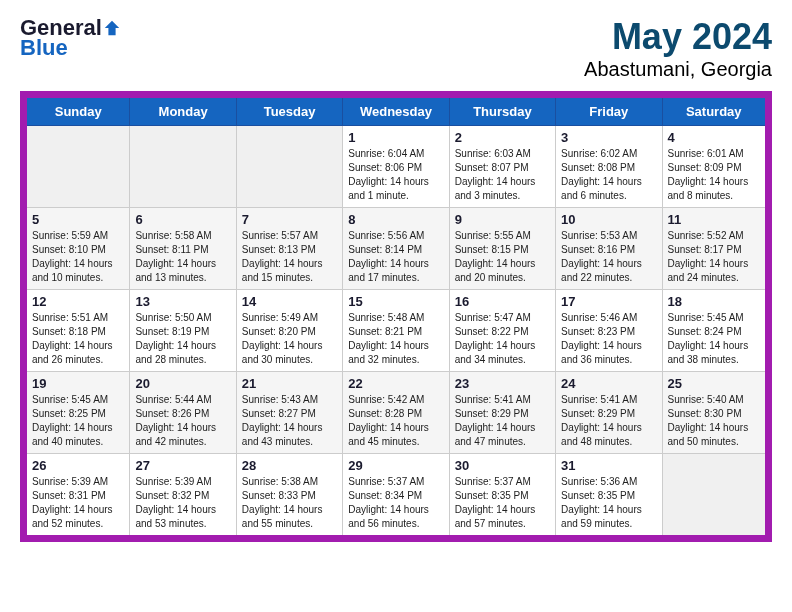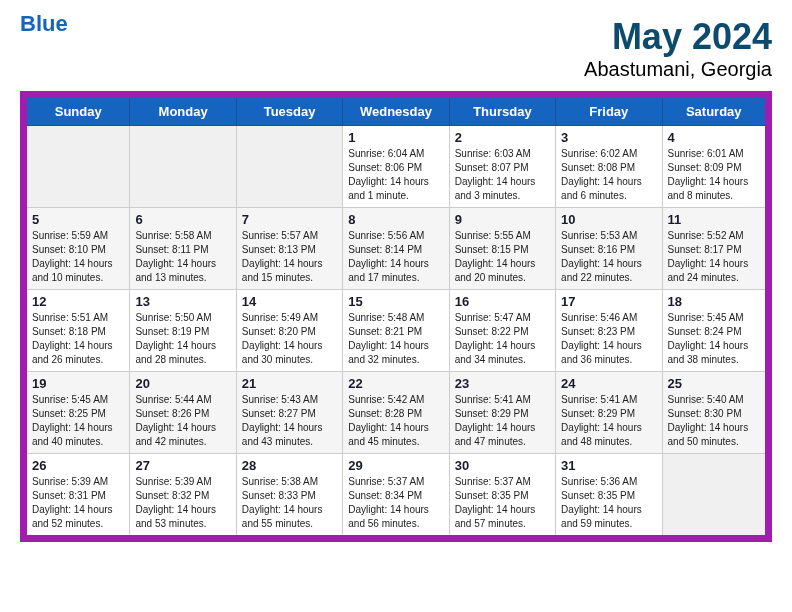--- a/index.html
+++ b/index.html
@@ -91,20 +91,26 @@
       background: #f0f0f0 !important;
     }
   </style>
 </head>
 <body>
 
 <div class="page">
   <div class="header">
     <div class="logo">
       <div>
+        <div style="display:flex;align-items:center;">
+          <span class="logo-text logo-general">General</span>
+          <svg class="logo-icon" viewBox="0 0 20 20">
+            <polygon points="10,2 18,10 14,10 14,18 6,18 6,10 2,10" fill="#1565c0"></polygon>
+          </svg>
+        </div>
         <div style="margin-top:-4px;">
           <span class="logo-text logo-blue">Blue</span>
         </div>
       </div>
     </div>
     <div class="title-block">
       <div class="title-month">May 2024</div>
       <div class="title-location">Abastumani, Georgia</div>
     </div>
   </div>

